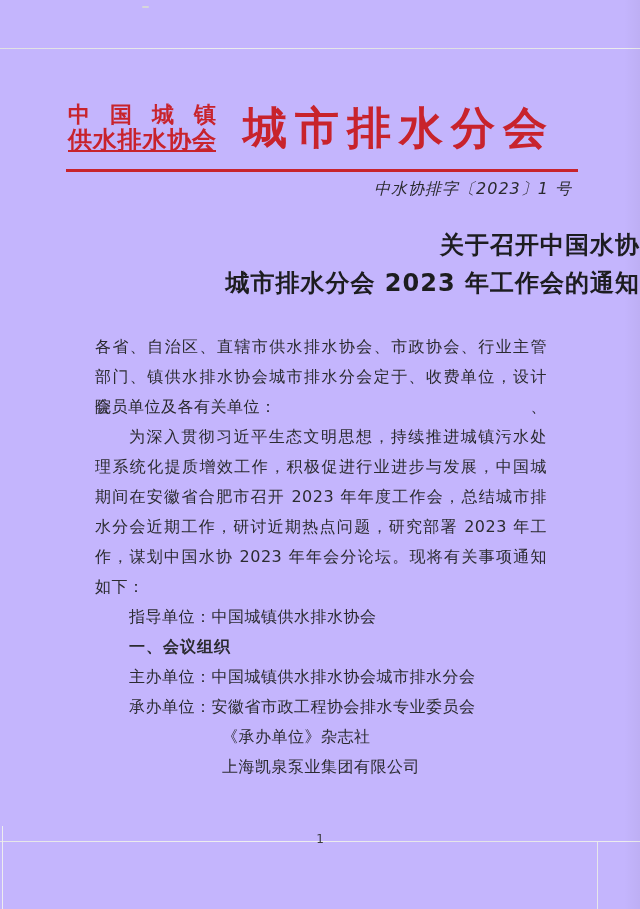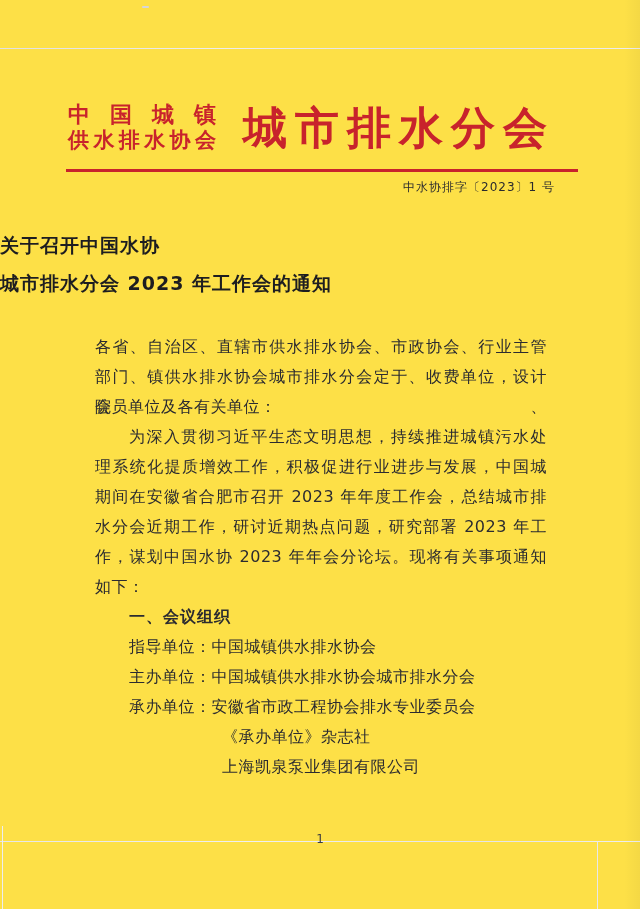--- a/index.html
+++ b/index.html
@@ -1,45 +1,45 @@
 <!DOCTYPE html>
 <html style="--accent-red: #c8232c;"><head>
 <meta charset="utf-8">
 <style>
   :root { --accent-red: #c8232c; --ink: #2b2b30; }
   html, body { margin: 0; padding: 0; background: #f2f2f2; }
   .page {
     position: relative;
     width: 640px; height: 909px;
     margin: 0 auto;
-    background: #fde047;
+    background: #c4b5fd;
     overflow: hidden;
     font-family: "DejaVu Sans", "Liberation Sans", sans-serif;
     color: var(--ink);
   }
   
   .scan-top    { position:absolute; left:0; top:48px;  width:100%; height:1px; background:linear-gradient(90deg,#e0e0e3,#ececee 35%,#dfdfe3 70%,#ededef); }
   .scan-bottom { position:absolute; left:0; top:841px; width:100%; height:1px; background:linear-gradient(90deg,#e6e6e9,#efeff1 40%,#e4e4e8 75%,#eeeef0); }
   .scan-vr     { position:absolute; left:597px; top:842px; width:1px; height:67px; background:#e7e7ea; }
   .scan-vl     { position:absolute; left:2px;   top:826px; width:1px; height:83px; background:#ededef; }
   .edge-shade  { position:absolute; right:0; top:0; width:16px; height:100%; background:linear-gradient(90deg, rgba(0,0,0,0), rgba(0,0,0,0.035)); }
   .speck       { position:absolute; left:142px; top:6px; width:7px; height:2px; background:#d6d6da; border-radius:1px; }
 
   
   .org-block { position:absolute; left:68px; top:101px; width:148px; color:var(--accent-red); font-weight:bold; }
   .org-l1 { font-size:22px; line-height:27px; text-align:justify; text-align-last:justify; }
-  .org-l2 { font-size:21px; line-height:24px; text-align:justify; text-align-last:justify; }
+  .org-l2 { font-size:24px; line-height:24px; text-align:justify; text-align-last:justify;text-decoration:underline; }
   .branch { position:absolute; left:243px; top:104px; color:var(--accent-red); font-weight:bold;
             font-size:44px; line-height:48px; letter-spacing:8px; white-space:nowrap; }
   .red-rule { position:absolute; left:66px; top:169px; width:512px; height:3px; background:var(--accent-red); }
-  .doc-number { position:absolute; right:85px; top:179px; font-size:12px; color:#2a2a2e; letter-spacing:1px; }
+  .doc-number { position:absolute; right:68px; top:179px; font-size:16px; color:#2a2a2e; letter-spacing:1px;font-style:italic; }
 
   
-  .title { position:absolute; left:0; top:226px; width:100%; text-align:left;
-           font-size:19px; font-weight:bold; line-height:38px; color:#1d1d20; letter-spacing:1px; }
+  .title { position:absolute; left:0; top:226px; width:100%; text-align:right;
+           font-size:24px; font-weight:bold; line-height:38px; color:#1d1d20; letter-spacing:1px; }
 
   
   .body-block { position:absolute; left:95px; top:332px; width:452px; font-size:16px; line-height:30px; color:var(--ink); }
   .line { height:30px; white-space:nowrap; letter-spacing:0.5px; }
   .jfull { white-space:normal; text-align:justify; text-align-last:justify; }
   .ind2  { text-indent:34px; }
   .ind67 { text-indent:127px; }
   .bold  { font-weight:bold; letter-spacing:1px; }
 
   .page-number { position:absolute; left:0; top:832px; width:100%; text-align:center; font-size:12px; color:#3a3a3e; }
@@ -72,22 +72,22 @@
   <div class="body-block">
     <div class="line jfull">各省、自治区、直辖市供水排水协会、市政协会、行业主管</div>
     <div class="line jfull">部门、镇供水排水协会城市排水分会定于、收费单位，设计院、</div>
     <div class="line">会员单位及各有关单位：</div>
     <div class="line jfull ind2">为深入贯彻习近平生态文明思想，持续推进城镇污水处</div>
     <div class="line jfull">理系统化提质增效工作，积极促进行业进步与发展，中国城</div>
     <div class="line jfull">期间在安徽省合肥市召开 2023 年年度工作会，总结城市排</div>
     <div class="line jfull">水分会近期工作，研讨近期热点问题，研究部署 2023 年工</div>
     <div class="line jfull">作，谋划中国水协 2023 年年会分论坛。现将有关事项通知</div>
     <div class="line">如下：</div>
+    <div class="line ind2">指导单位：中国城镇供水排水协会</div>
     <div class="line ind2 bold">一、会议组织</div>
-    <div class="line ind2">指导单位：中国城镇供水排水协会</div>
     <div class="line ind2">主办单位：中国城镇供水排水协会城市排水分会</div>
     <div class="line ind2">承办单位：安徽省市政工程协会排水专业委员会</div>
     <div class="line ind67">《承办单位》杂志社</div>
     <div class="line ind67">上海凯泉泵业集团有限公司</div>
   </div>
 
   <div class="page-number">1</div>
 
 </div>
 

